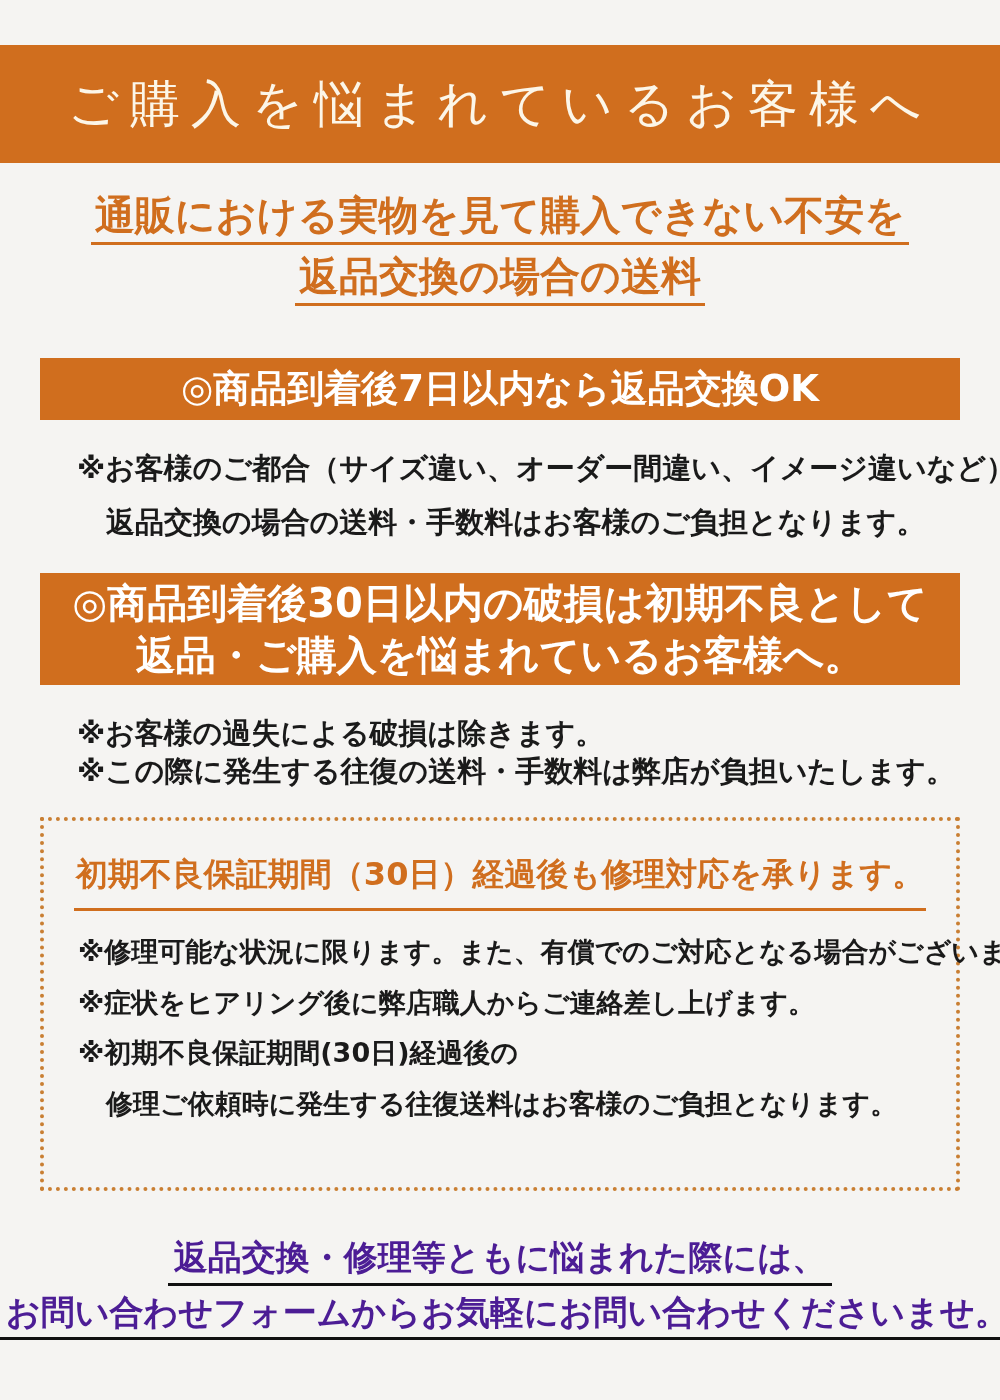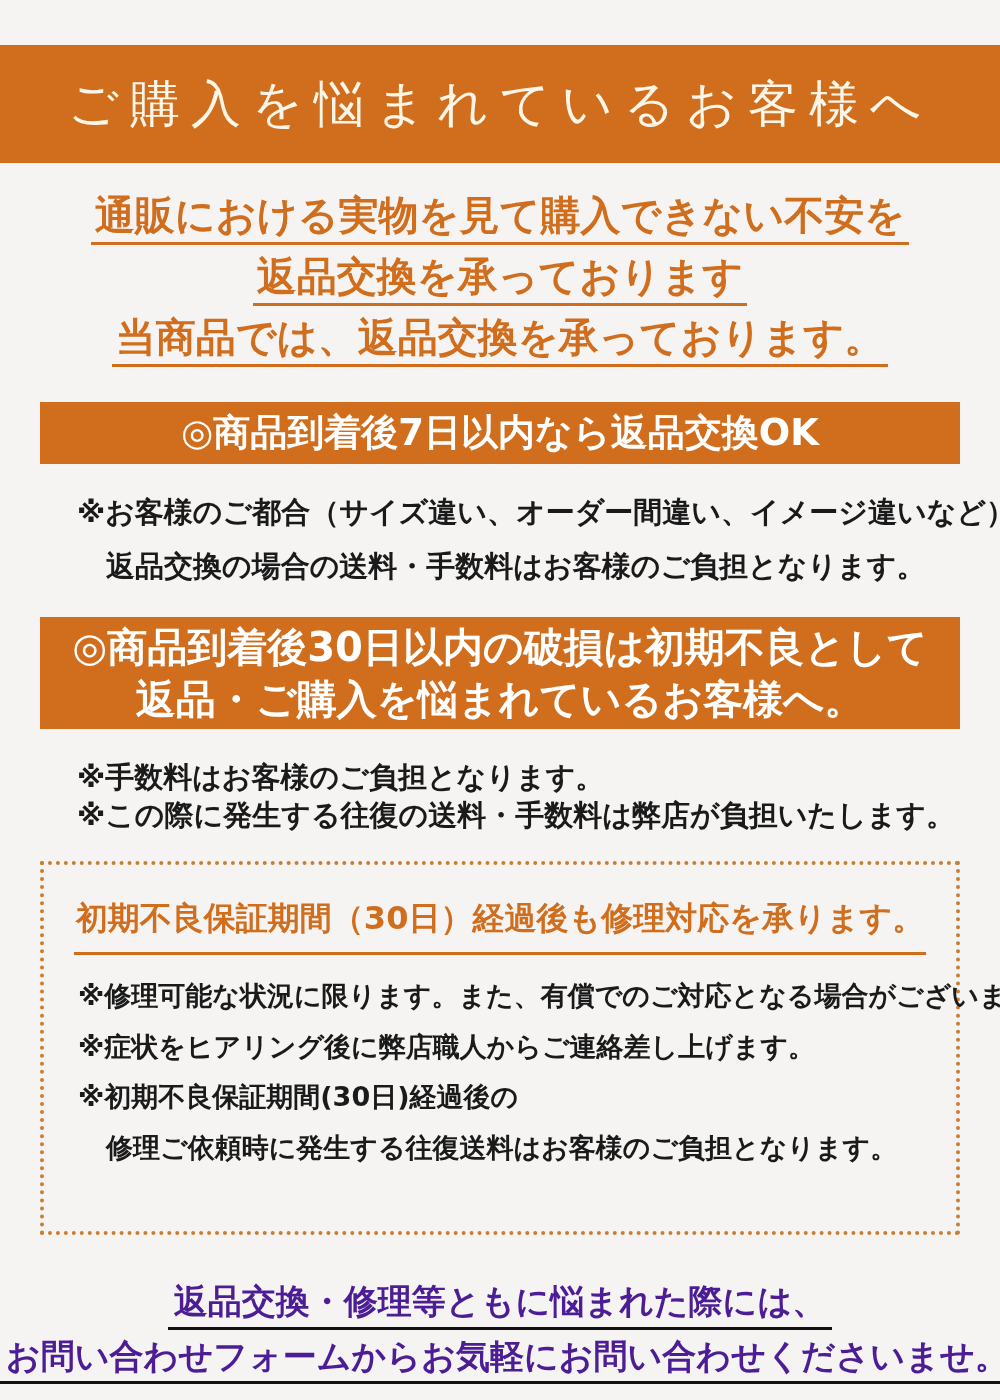--- a/index.html
+++ b/index.html
@@ -40,21 +40,21 @@
     display:inline-block;border-bottom:3px solid var(--orange);
     padding:0 4px 3px 4px;margin-bottom:7px;white-space:nowrap;
   }
 
   
   .banner{
     margin-left:40px;margin-right:40px;background:var(--orange);
     color:#ffffff;font-weight:bold;text-align:center;
     display:flex;flex-direction:column;align-items:center;justify-content:center;
   }
-  .banner-7days{margin-top:28px;height:62px;font-size:37px;}
+  .banner-7days{margin-top:45px;height:62px;font-size:37px;}
   .banner-30days{margin-top:32px;height:112px;font-size:40px;line-height:1.32;}
   .banner .bline{display:block;white-space:nowrap;}
 
   
   .note{
     margin:30px 40px 0 77px;
     font-weight:bold;font-size:29px;line-height:1.3;
   }
   .note .nline{display:block;white-space:nowrap;}
   .note .indent{padding-left:29px;margin-top:16px;}
@@ -94,40 +94,39 @@
 <body>
 
 <div class="page">
 
   <div class="header-banner">
     <span class="header-title">ご購入を悩まれているお客様へ</span>
   </div>
 
   <div class="intro">
     <span class="line"><span class="u">通販における実物を見て購入できない不安を</span></span>
-    <span class="line"><span class="u">返品交換を承っております</span></span>
-    <span class="line"><span class="u">当商品では、返品交換を承っております。</span></span>
+    <span class="line"><span class="u">返品交換の場合の送料</span></span>
   </div>
 
   <div class="banner banner-7days">
     <span class="bline">◎商品到着後7日以内なら返品交換OK</span>
   </div>
 
   <div class="note">
     <span class="nline">※お客様のご都合（サイズ違い、オーダー間違い、イメージ違いなど）での</span>
     <span class="nline indent">返品交換の場合の送料・手数料はお客様のご負担となります。</span>
   </div>
 
   <div class="banner banner-30days">
     <span class="bline">◎商品到着後30日以内の破損は初期不良として</span>
     <span class="bline">返品・ご購入を悩まれているお客様へ。</span>
   </div>
 
   <div class="note">
-    <span class="nline">※手数料はお客様のご負担となります。</span>
+    <span class="nline">※お客様の過失による破損は除きます。</span>
     <span class="nline">※この際に発生する往復の送料・手数料は弊店が負担いたします。</span>
   </div>
 
   <div class="repair-box">
     <div class="repair-title">
       <span class="u">初期不良保証期間（30日）経過後も修理対応を承ります。</span>
     </div>
     <div class="repair-notes">
       <span class="rline">※修理可能な状況に限ります。また、有償でのご対応となる場合がございます。</span>
       <span class="rline">※症状をヒアリング後に弊店職人からご連絡差し上げます。</span>

